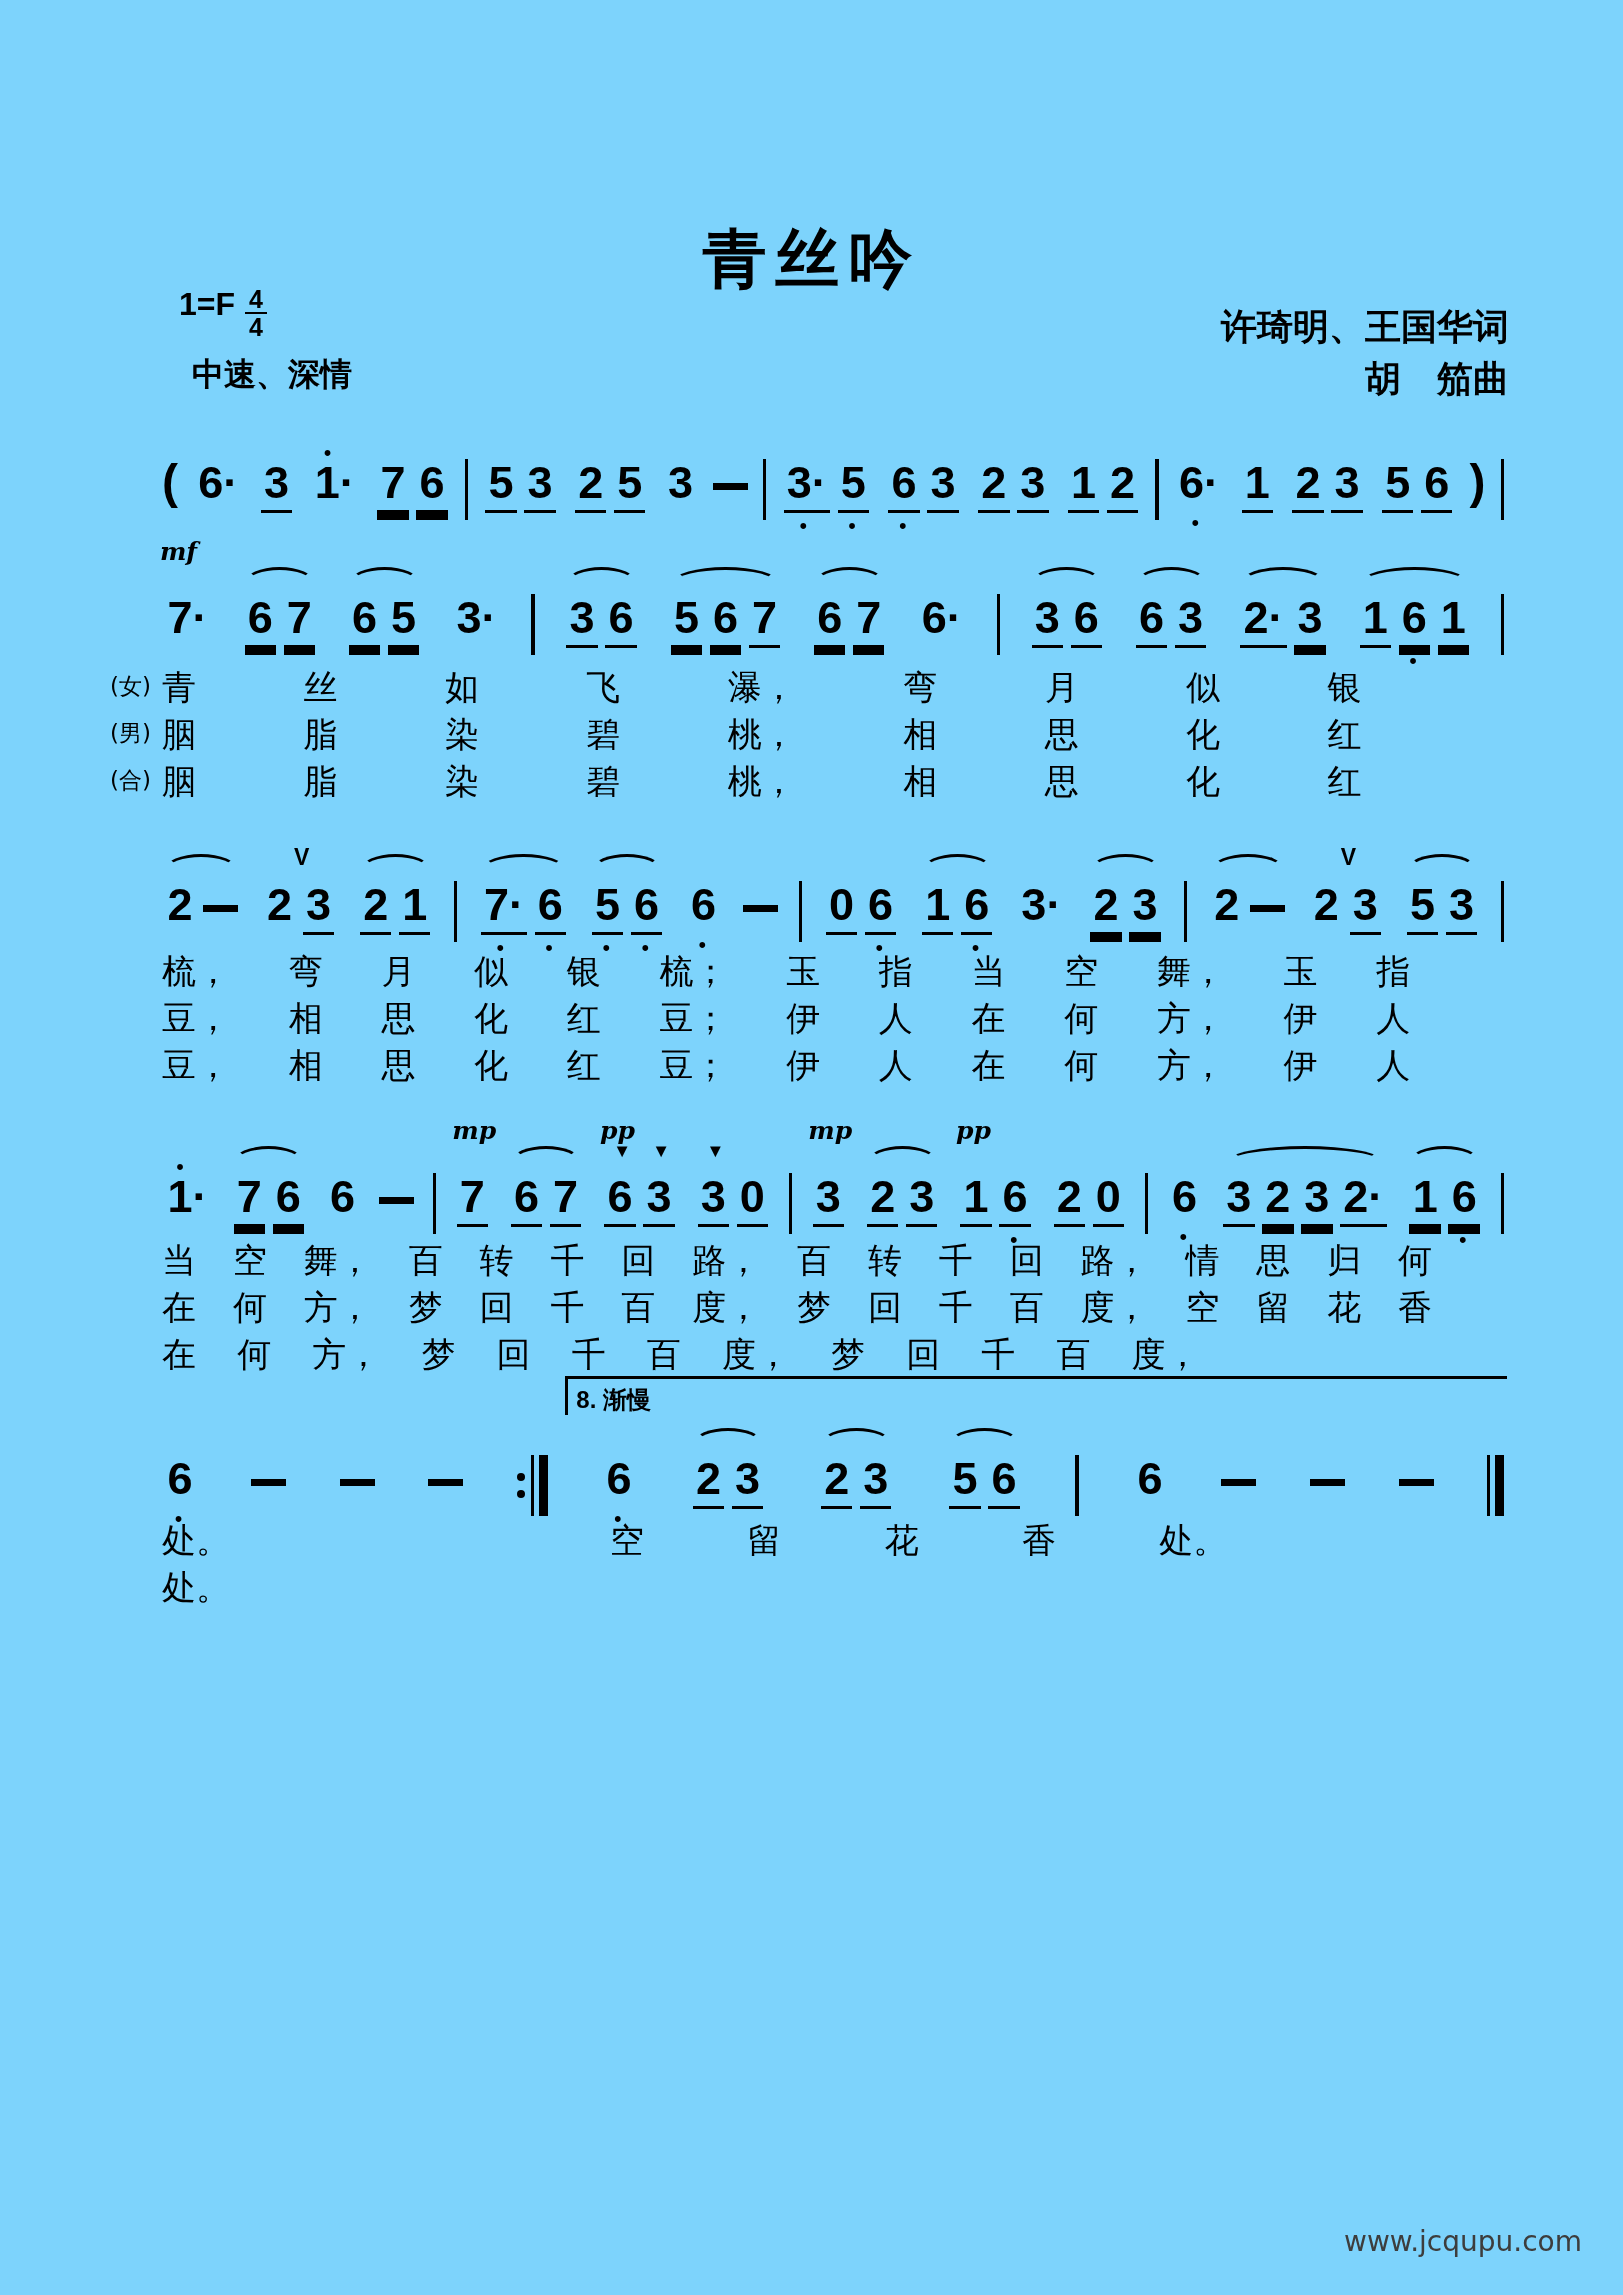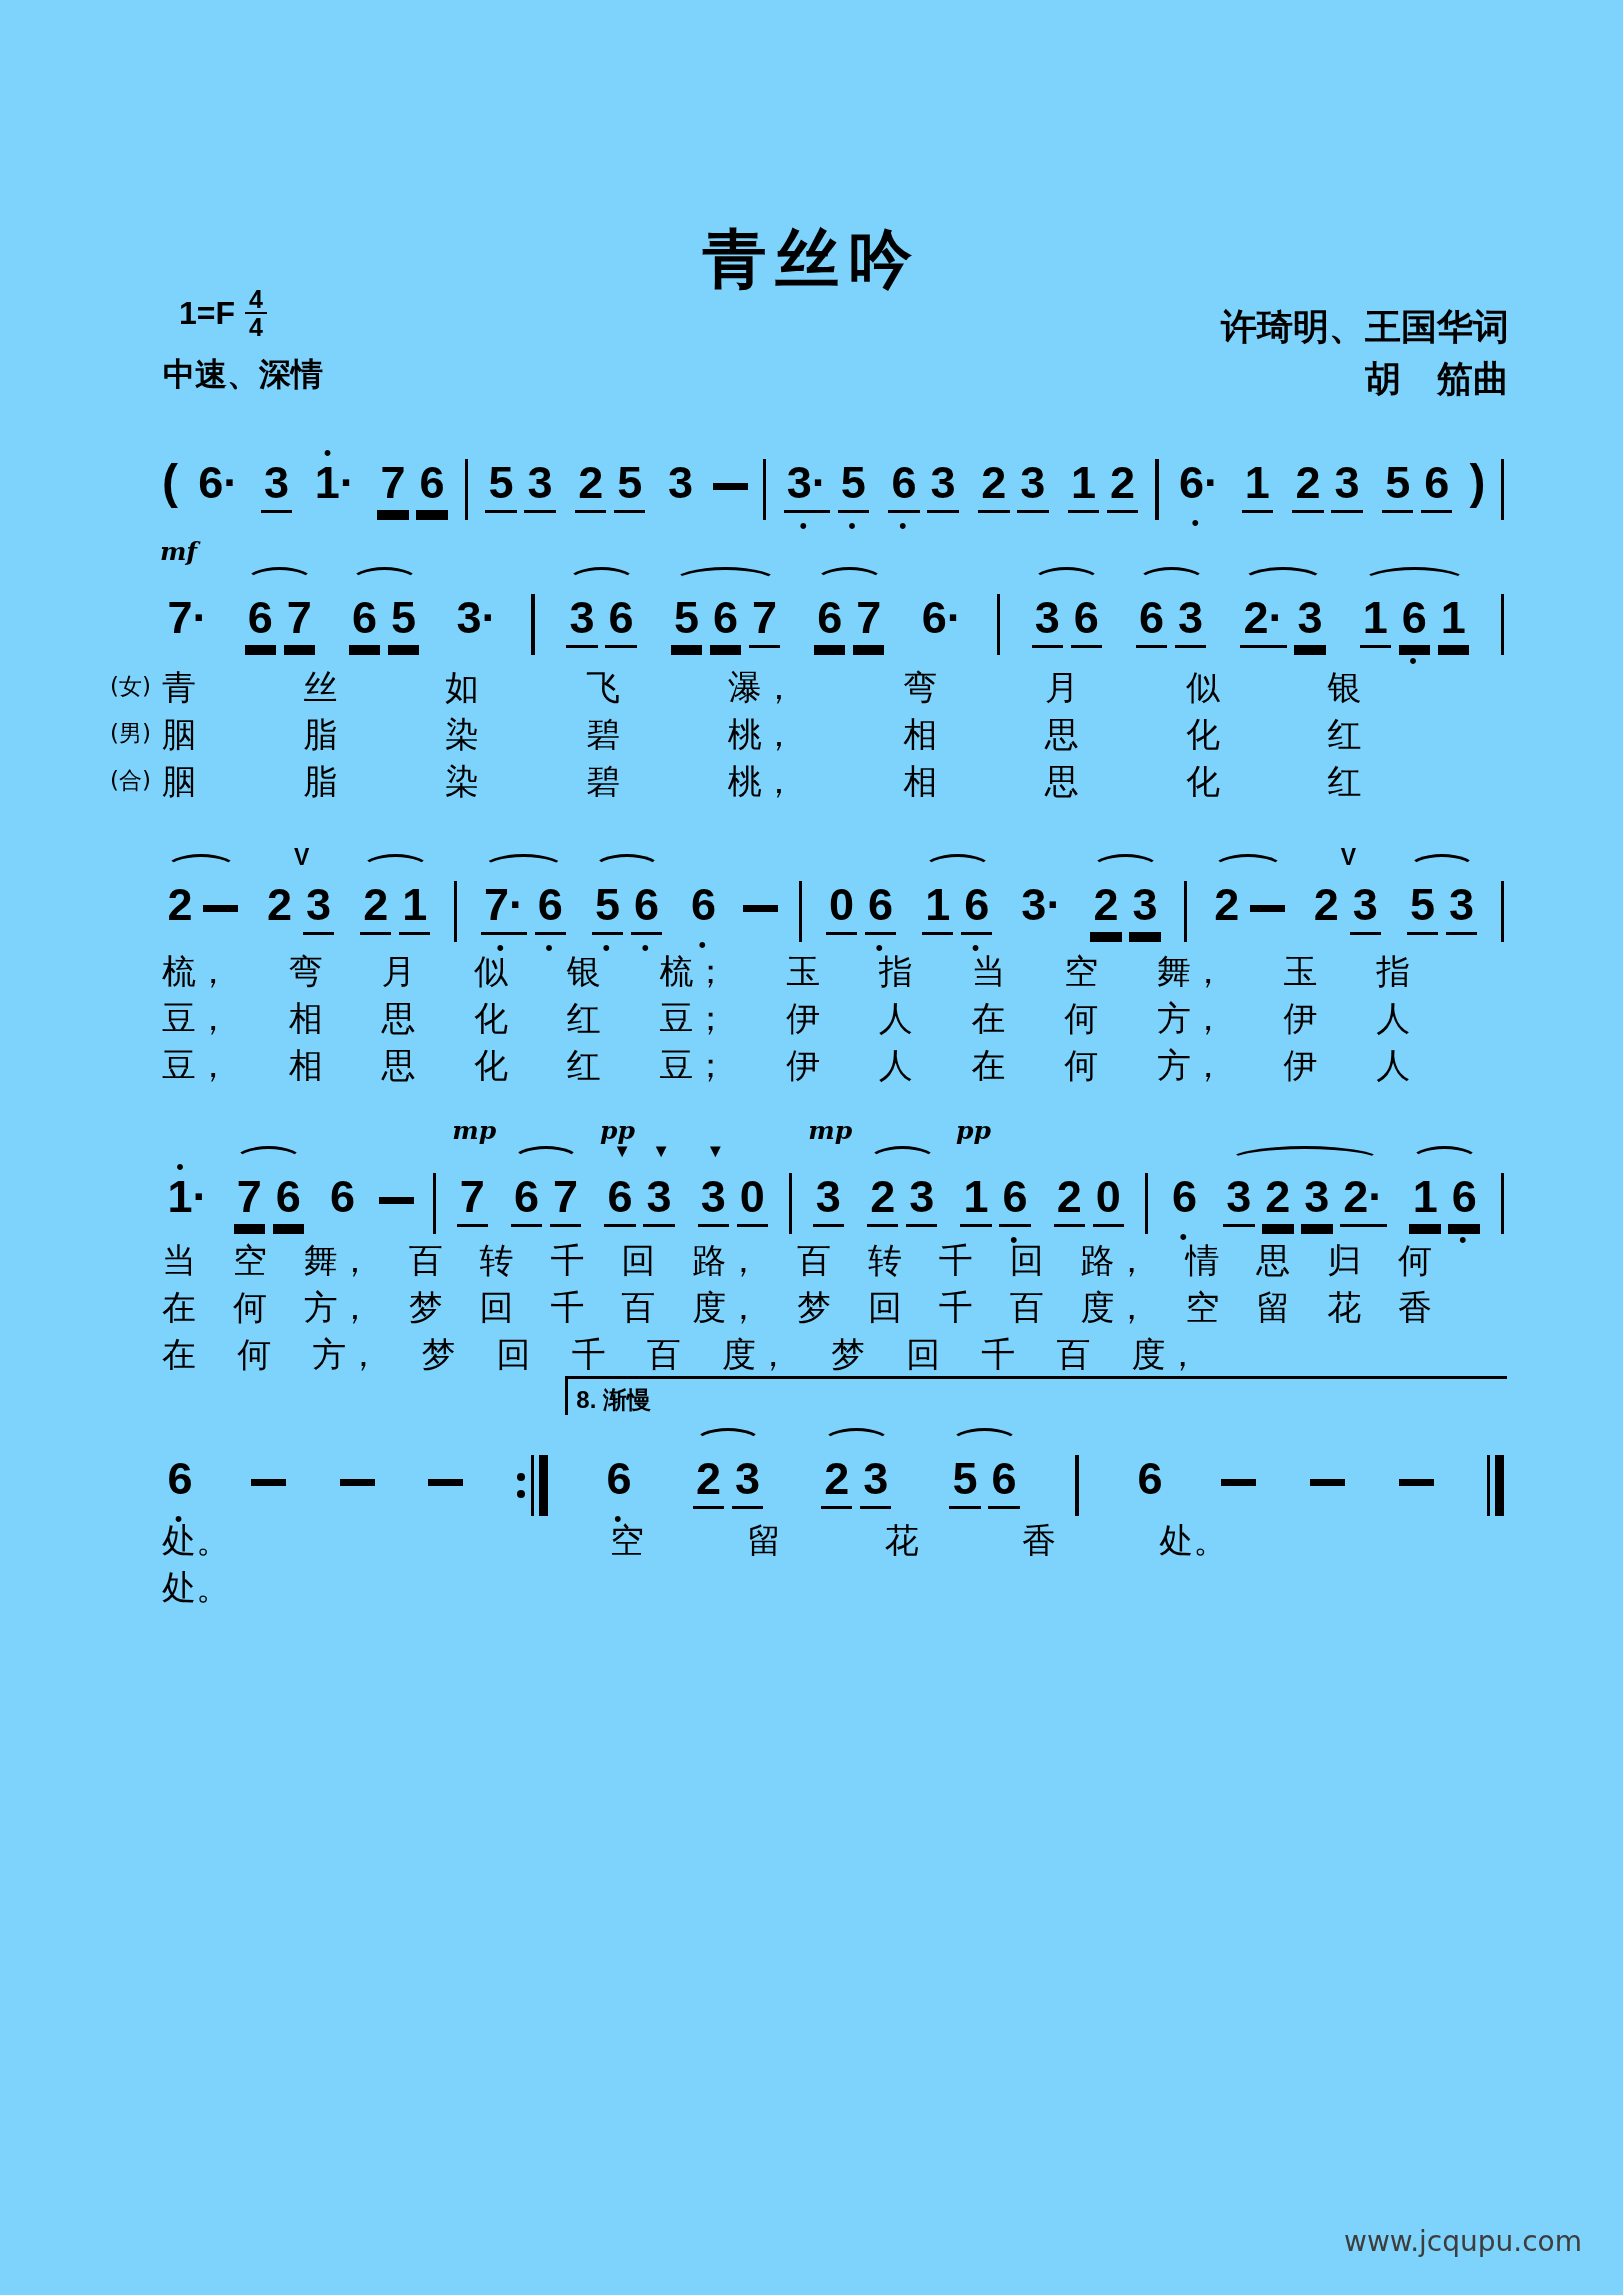--- a/index.html
+++ b/index.html
@@ -1,25 +1,25 @@
 <!DOCTYPE html>
 <html style="font-size:8.7px"><head>
 <meta charset="utf-8">
 <style>
   html,body{margin:0;padding:0;background:#fff;}
   .page{position:relative;width:1623px;height:2295px;background:#7dd3fc;overflow:hidden;
         font-family:"Liberation Sans",sans-serif;color:#000;}
   .title{position:absolute;left:0;right:0;top:216px;text-align:center;
          font-family:"DejaVu Serif",serif;font-weight:bold;font-size:64px;letter-spacing:8.7px;}
-  .keyline{position:absolute;left:179px;top:286px;display:flex;align-items:center;gap:9.7px;
+  .keyline{position:absolute;left:179px;top:286px;display:flex;align-items:flex-start;gap:9.7px;
            font-size:32px;font-weight:bold;}
   .frac{display:inline-flex;flex-direction:column;align-items:center;font-size:25px;line-height:1.05;}
   .frac .ftop{border-bottom:2.7px solid #000;padding:0 4.3px;}
   .frac .fbot{padding:0 4.3px;}
-  .tempo{position:absolute;left:163px;top:353px;font-size:32px;font-weight:bold;text-align:center;}
+  .tempo{position:absolute;left:192px;top:353px;font-size:32px;font-weight:bold;text-align:center;}
   .credits{position:absolute;right:114px;top:301px;text-align:right;font-size:36px;font-weight:bold;line-height:1.45;}
   .score{position:absolute;left:162px;top:0;width:1342px;height:2295px;}
   .sys{position:absolute;left:0;width:1342px;}
   .mrow{display:flex;justify-content:space-between;align-items:flex-start;position:relative;height:81px;}
   .grp{display:inline-flex;gap:7.6px;position:relative;padding:0 2.2px;align-items:flex-start;}
   .note{position:relative;display:inline-block;}
   .note .t{display:inline-block;font-size:45px;line-height:1;font-weight:bold;padding:0 3.2px 5.4px 3.2px;}
   .note.u1 .t{border-bottom:3.8px solid #000;}
   .note.u2 .t{border-bottom:3.8px solid #000;box-shadow:0 7px 0 0 #000;}
   .hid{position:absolute;top:-18.4px;left:26%;font-size:21.6px;line-height:1;}

